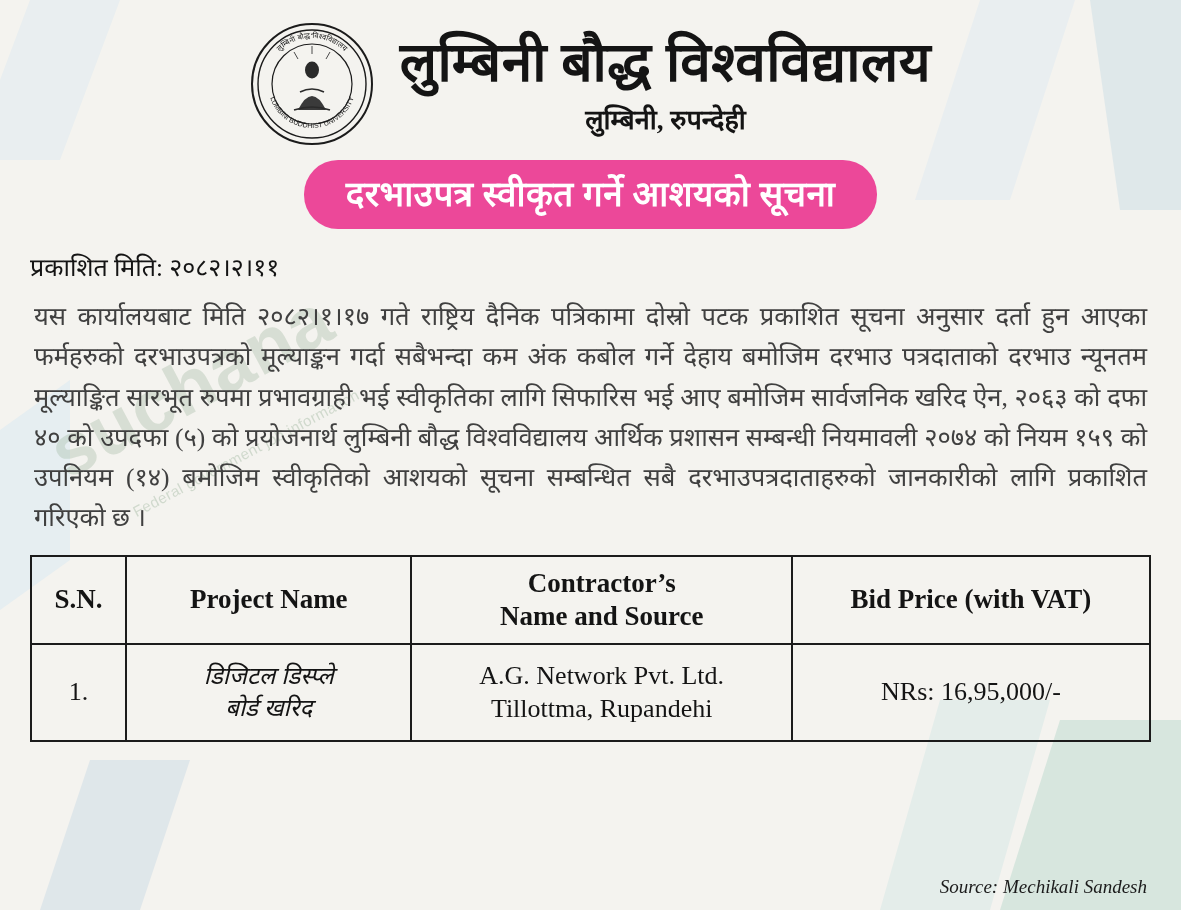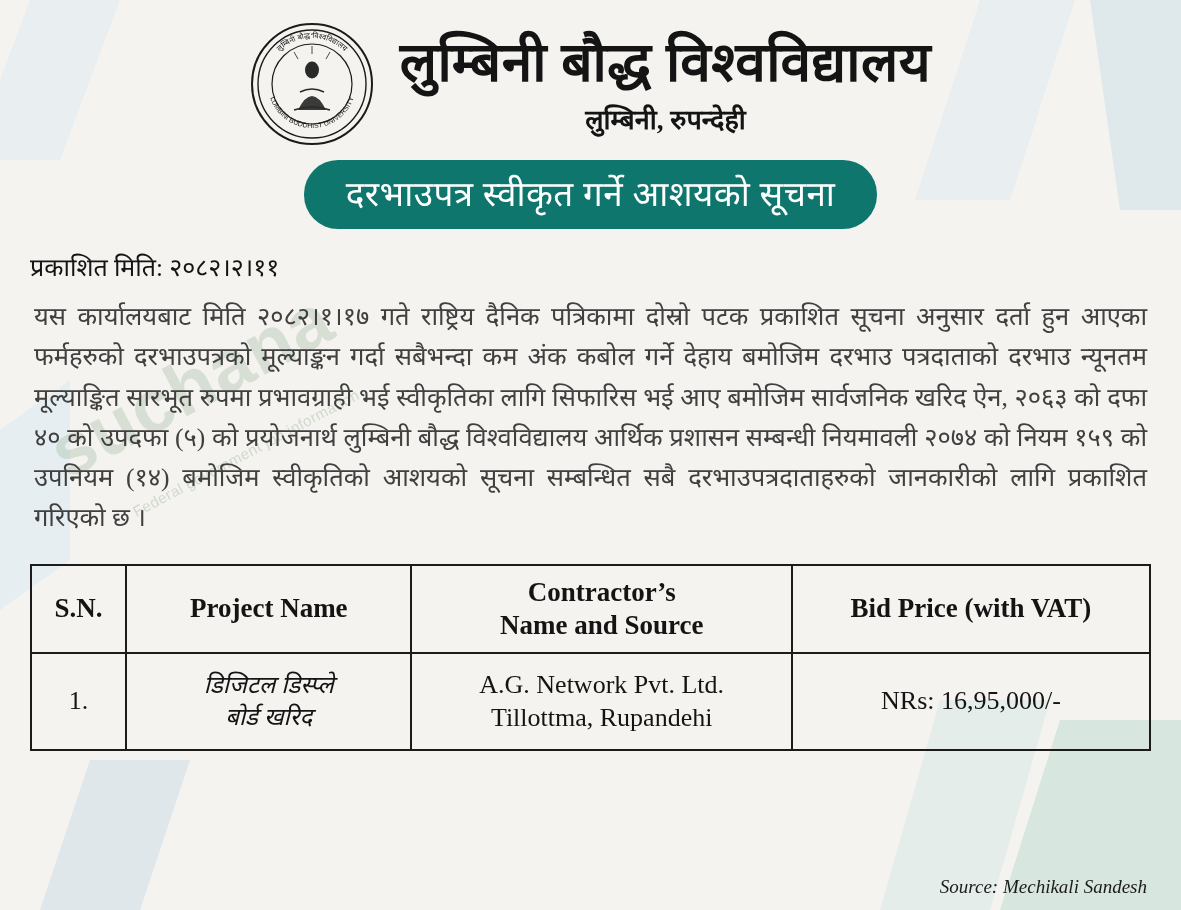--- a/index.html
+++ b/index.html
@@ -101,24 +101,24 @@
     text-align: center;
   }
 
   
   .ribbon-wrap {
     display: flex;
     justify-content: center;
     margin-top: 14px;
   }
   .ribbon {
-    background: #0f766e;
+    background: #ec4899;
     color: #ffffff;
     font-size: 35px;
-    font-weight: 400;
+    font-weight: 700;
     padding: 9px 42px 13px 42px;
     border-radius: 34px;
     letter-spacing: 0.5px;
     white-space: nowrap;
   }
 
   .pub-date {
     text-align: left;
     font-size: 25px;
     margin-top: 20px;
@@ -131,21 +131,21 @@
     font-size: 25.5px;
     line-height: 1.58;
     color: #404040;
     text-align: justify;
     text-justify: inter-word;
     padding: 0 4px;
   }
 
   
   table.notice-table {
-    margin-top: 25px;
+    margin-top: 16px;
     width: 100%;
     border-collapse: collapse;
     background: transparent;
   }
   table.notice-table th,
   table.notice-table td {
     border: 2px solid #1b1b1b;
     text-align: center;
     vertical-align: middle;
     color: #141414;

